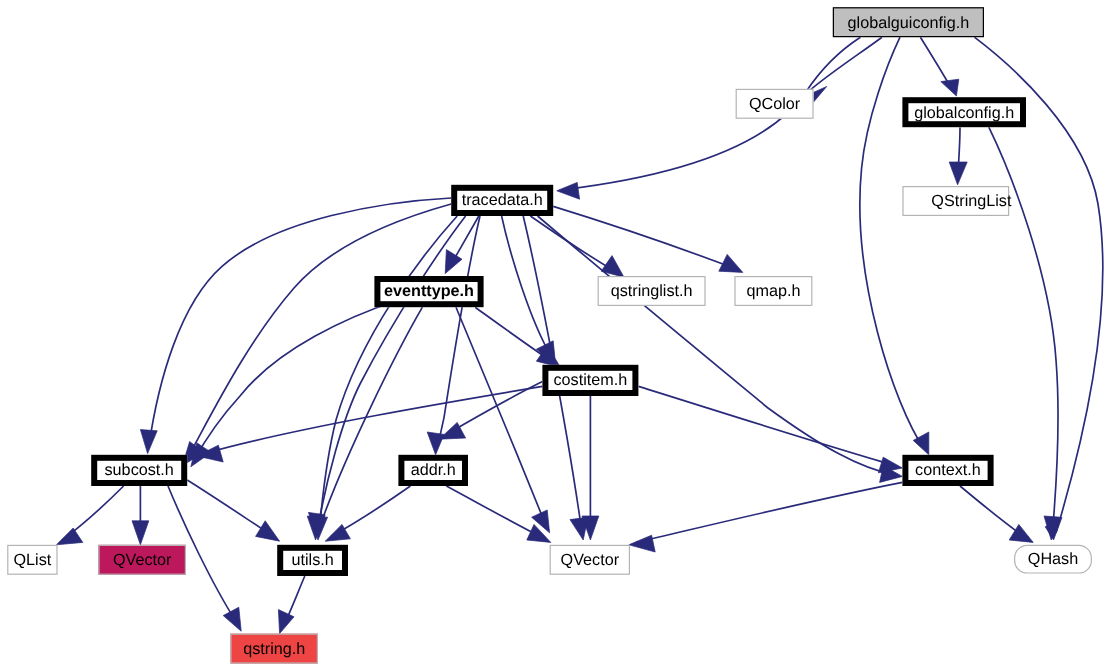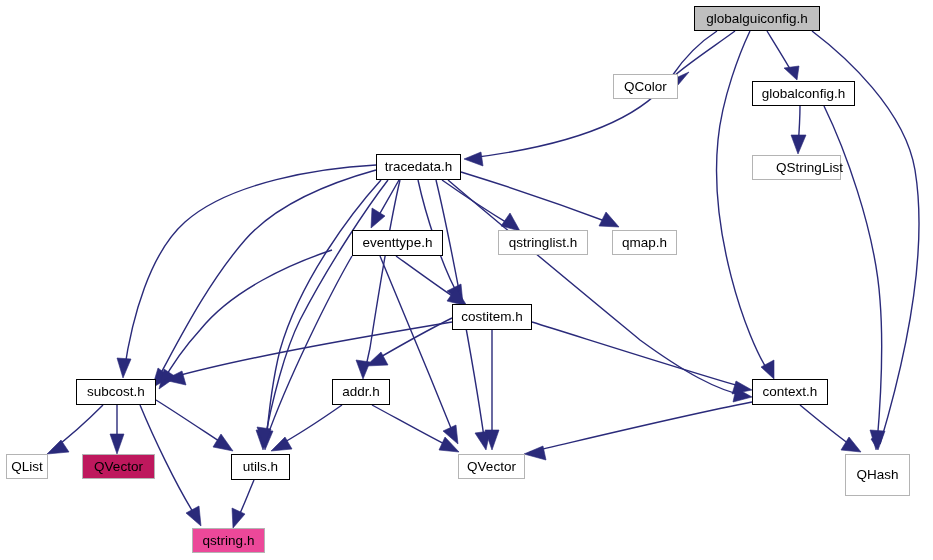--- a/index.html
+++ b/index.html
@@ -39,21 +39,21 @@
     justify-content: center;
     font-size: 13.5px;
     line-height: 1;
     color: #000000;
     white-space: nowrap;
     background: #ffffff;
     border: 1px solid #b4b4b4;
     letter-spacing: 0px;
   }
   .node-box.internal {
-    border: 1px solid #0ea5e9;
+    border: 5px solid #0ea5e9;
   }
   .node-box.root {
     border: 1px solid #000000;
     background: #bfbfbf;
   }
 </style>
 </head>
 <body>
 
 <div id="canvas">
@@ -130,28 +130,28 @@
       <path class="edge-path" d="M 254,480 C 248,494 242,510 236,522" stroke="#2a2a7a"></path>
       <polygon class="arrow-head" points="233,528 232,508 245,514" fill="#2a2a7a"></polygon>
     </svg>
 
   <div id="nodes-layer">
       <div class="node-box root" style="left: 694px; top: 6px; width: 126px; height: 25px; background: rgb(191, 191, 191); border-color: rgb(0, 0, 0); color: rgb(0, 0, 0);">globalguiconfig.h</div>
       <div class="node-box" style="left: 613px; top: 74px; width: 65px; height: 25px; background: rgb(255, 255, 255); border-color: rgb(180, 180, 180); color: rgb(0, 0, 0);">QColor</div>
       <div class="node-box internal" style="left: 752px; top: 81px; width: 103px; height: 25px; background: rgb(255, 255, 255); border-color: rgb(0, 0, 0); color: rgb(0, 0, 0);">globalconfig.h</div>
       <div class="node-box" style="left: 752px; top: 155px; width: 89px; height: 25px; background: rgb(255, 255, 255); border-color: rgb(180, 180, 180); color: rgb(0, 0, 0); padding-left: 26px;">QStringList</div>
       <div class="node-box internal" style="left: 376px; top: 154px; width: 85px; height: 26px; background: rgb(255, 255, 255); border-color: rgb(0, 0, 0); color: rgb(0, 0, 0);">tracedata.h</div>
-      <div class="node-box internal" style="left: 352px; top: 230px; width: 91px; height: 26px; background: rgb(255, 255, 255); border-color: rgb(0, 0, 0); color: rgb(0, 0, 0);">eventtype.h</div>
+      <div class="node-box internal" style="left: 312px; top: 230px; width: 91px; height: 26px; background: rgb(255, 255, 255); border-color: rgb(0, 0, 0); color: rgb(0, 0, 0); font-weight: bold;">eventtype.h</div>
       <div class="node-box" style="left: 498px; top: 230px; width: 90px; height: 25px; background: rgb(255, 255, 255); border-color: rgb(180, 180, 180); color: rgb(0, 0, 0);">qstringlist.h</div>
       <div class="node-box" style="left: 612px; top: 230px; width: 65px; height: 25px; background: rgb(255, 255, 255); border-color: rgb(180, 180, 180); color: rgb(0, 0, 0);">qmap.h</div>
       <div class="node-box internal" style="left: 452px; top: 304px; width: 80px; height: 26px; background: rgb(255, 255, 255); border-color: rgb(0, 0, 0); color: rgb(0, 0, 0);">costitem.h</div>
       <div class="node-box internal" style="left: 76px; top: 379px; width: 80px; height: 26px; background: rgb(255, 255, 255); border-color: rgb(0, 0, 0); color: rgb(0, 0, 0); text-align: center;">subcost.h</div>
       <div class="node-box internal" style="left: 332px; top: 379px; width: 58px; height: 26px; background: rgb(255, 255, 255); border-color: rgb(0, 0, 0); color: rgb(0, 0, 0);">addr.h</div>
       <div class="node-box internal" style="left: 752px; top: 379px; width: 76px; height: 26px; background: rgb(255, 255, 255); border-color: rgb(0, 0, 0); color: rgb(0, 0, 0);">context.h</div>
       <div class="node-box" style="left: 6px; top: 454px; width: 42px; height: 25px; background: rgb(255, 255, 255); border-color: rgb(180, 180, 180); color: rgb(0, 0, 0);">QList</div>
       <div class="node-box" style="left: 82px; top: 454px; width: 73px; height: 25px; background: #be185d; border-color: rgb(180, 180, 180); color: rgb(0, 0, 0);">QVector</div>
       <div class="node-box internal" style="left: 231px; top: 454px; width: 59px; height: 26px; background: rgb(255, 255, 255); border-color: rgb(0, 0, 0); color: rgb(0, 0, 0);">utils.h</div>
       <div class="node-box" style="left: 458px; top: 454px; width: 67px; height: 25px; background: rgb(255, 255, 255); border-color: rgb(180, 180, 180); color: rgb(0, 0, 0);">QVector</div>
-      <div class="node-box" style="left: 845px; top: 454px; width: 65px; height: 42px; background: rgb(255, 255, 255); border-color: rgb(180, 180, 180); color: rgb(0, 0, 0);">QHash</div>
-      <div class="node-box" style="left: 192px; top: 528px; width: 73px; height: 25px; background: #ec4899; border-color: rgb(180, 180, 180); color: rgb(0, 0, 0);">qstring.h</div>
+      <div class="node-box" style="left: 845px; top: 454px; width: 65px; height: 24px; background: rgb(255, 255, 255); border-color: rgb(180, 180, 180); color: rgb(0, 0, 0); border-radius: 11px;">QHash</div>
+      <div class="node-box" style="left: 192px; top: 528px; width: 73px; height: 25px; background: #ef4444; border-color: rgb(180, 180, 180); color: rgb(0, 0, 0);">qstring.h</div>
     </div>
 
 </div>
 
 </body></html>

